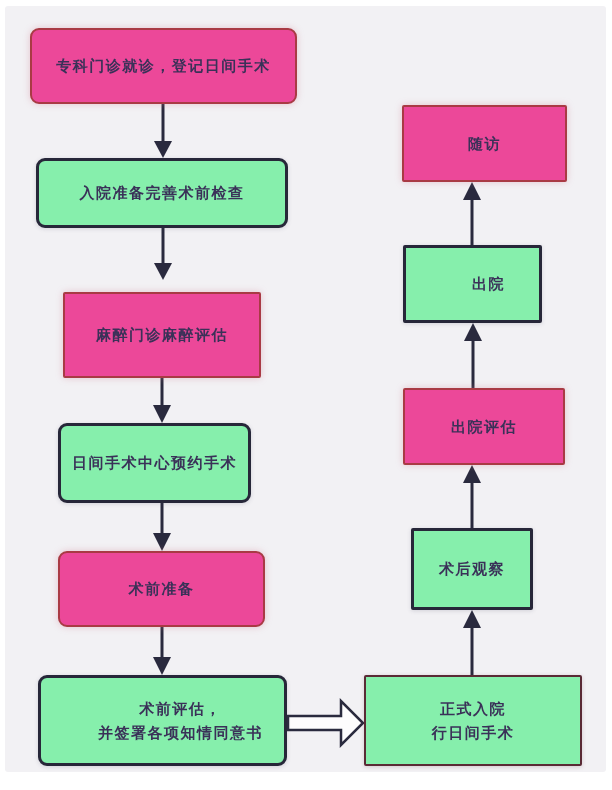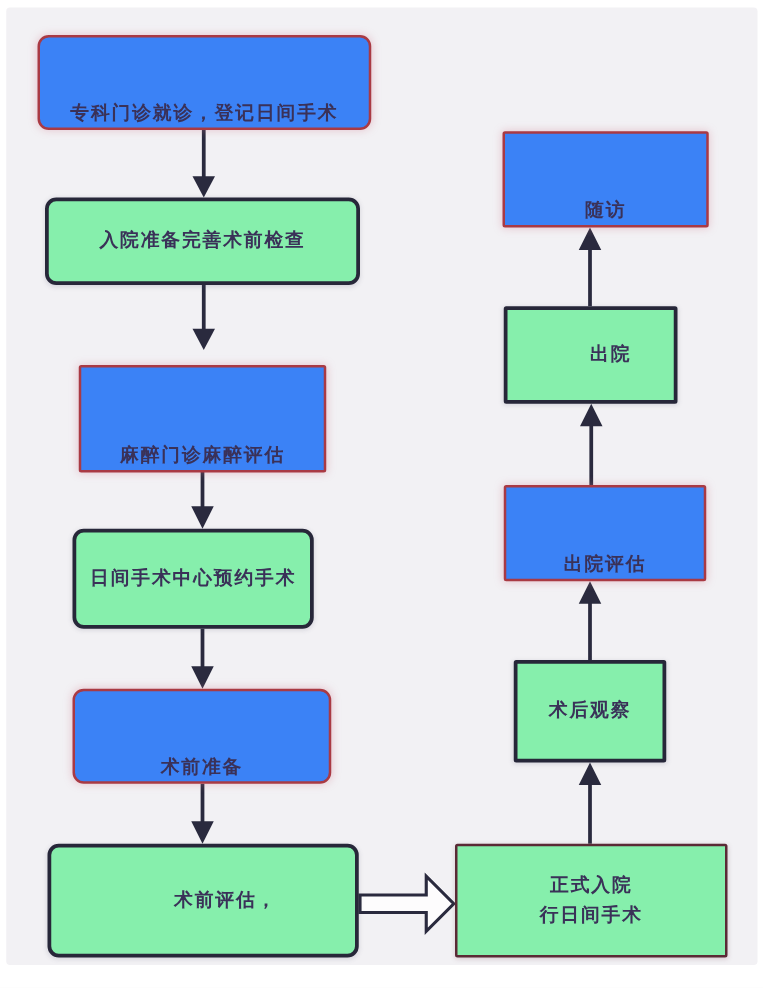--- a/index.html
+++ b/index.html
@@ -33,23 +33,22 @@
     text-align: center;
     background: #86efac;
     color: #3a3158;
     font-weight: bold;
     font-size: 15px;
     letter-spacing: 1.5px;
     line-height: 1.55;
   }
   .flow-box.red {
     border: 2px solid #a93a44;
-    background: #3b82f6;
+    background: #ec4899;
     box-shadow: 0 0 7px rgba(210,125,145,0.40);
-    justify-content: flex-end;
   }
   .flow-box.dark {
     border: 3px solid #272739;
     box-shadow: 0 1px 4px rgba(70,70,100,0.18);
   }
   .flow-box.maroon {
     border: 2.5px solid #5a2a35;
     box-shadow: 0 1px 4px rgba(110,60,75,0.22);
   }
   .flow-box.rounded { border-radius: 9px; }
@@ -120,20 +119,21 @@
   <div class="flow-box dark rounded" style="left:58px; top:423px; width:193px; height:80px;">
     <span>日间手术中心预约手术</span>
   </div>
 
   <div class="flow-box red rounded" style="left:58px; top:551px; width:207px; height:76px;">
     <span>术前准备</span>
   </div>
 
   <div class="flow-box dark rounded" style="left:38px; top:675px; width:249px; height:91px;padding-left:36px;">
     <span>术前评估，</span>
+    <span>并签署各项知情同意书</span>
   </div>
 
   <div class="flow-box maroon sharp" style="left:364px; top:675px; width:218px; height:91px;">
     <span>正式入院</span>
     <span>行日间手术</span>
   </div>
 
   <div class="flow-box dark sharp" style="left:411px; top:528px; width:122px; height:82px;justify-content:center;">
     <span>术后观察</span>
   </div>

